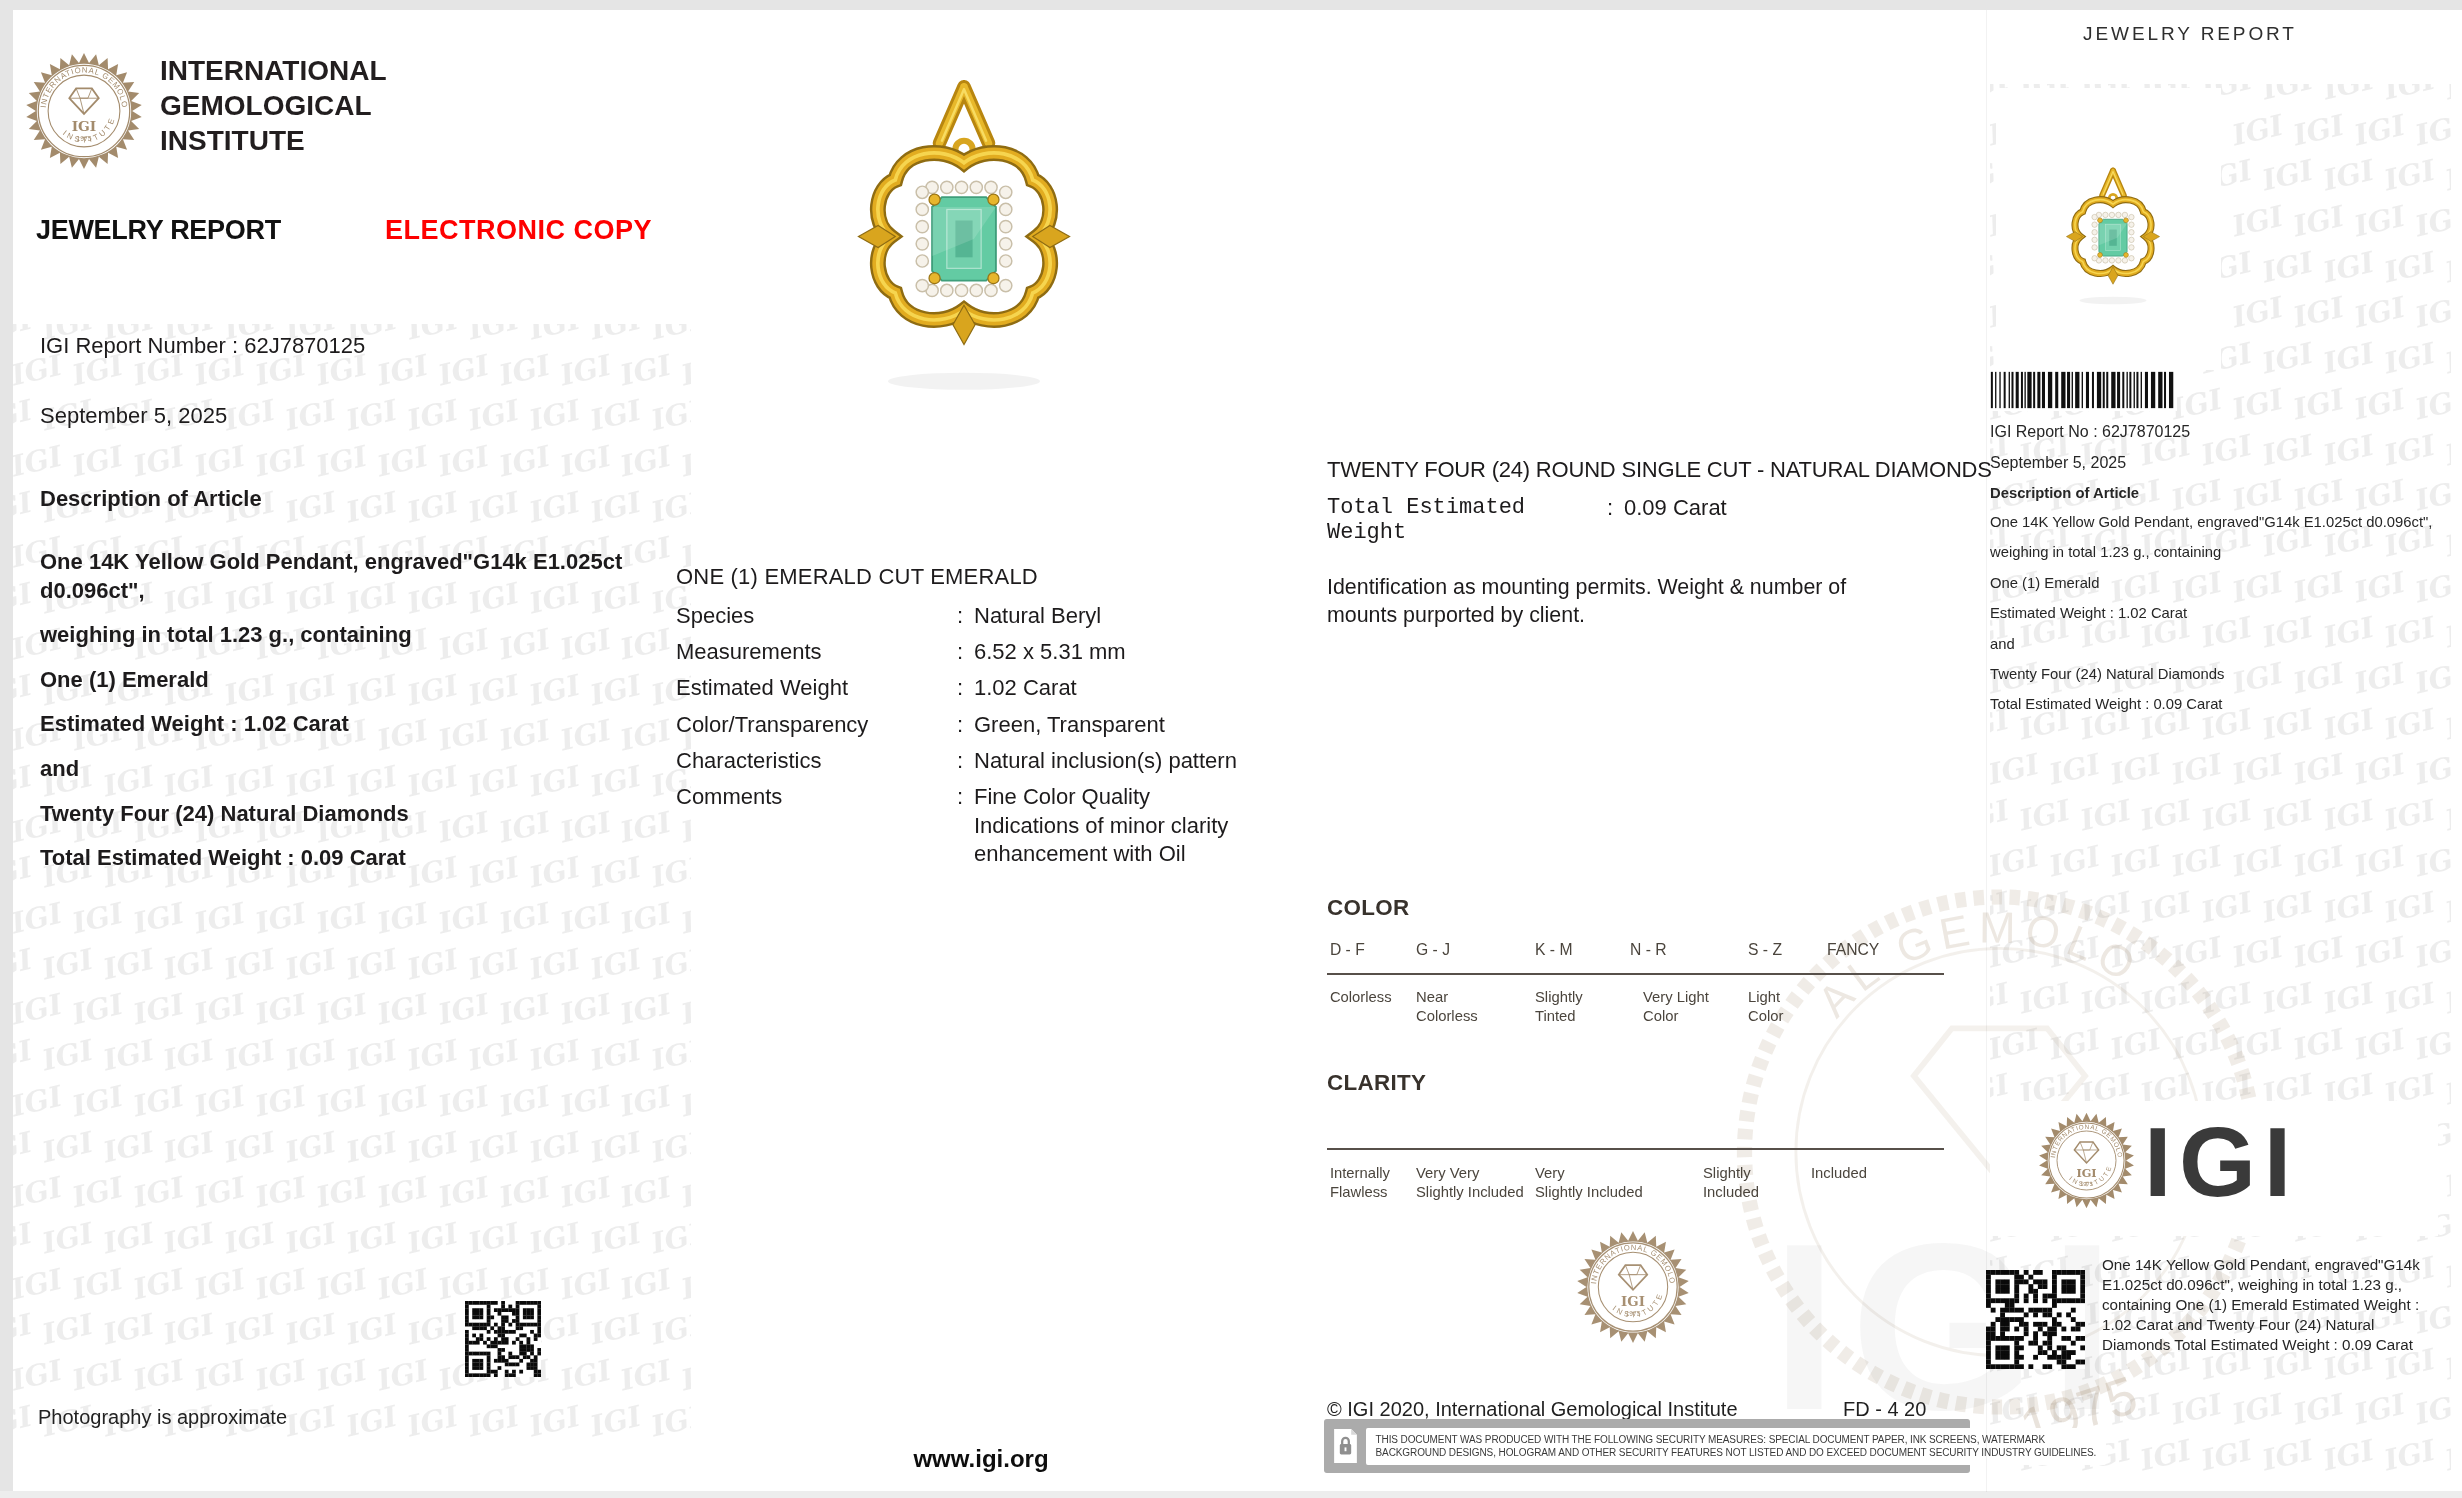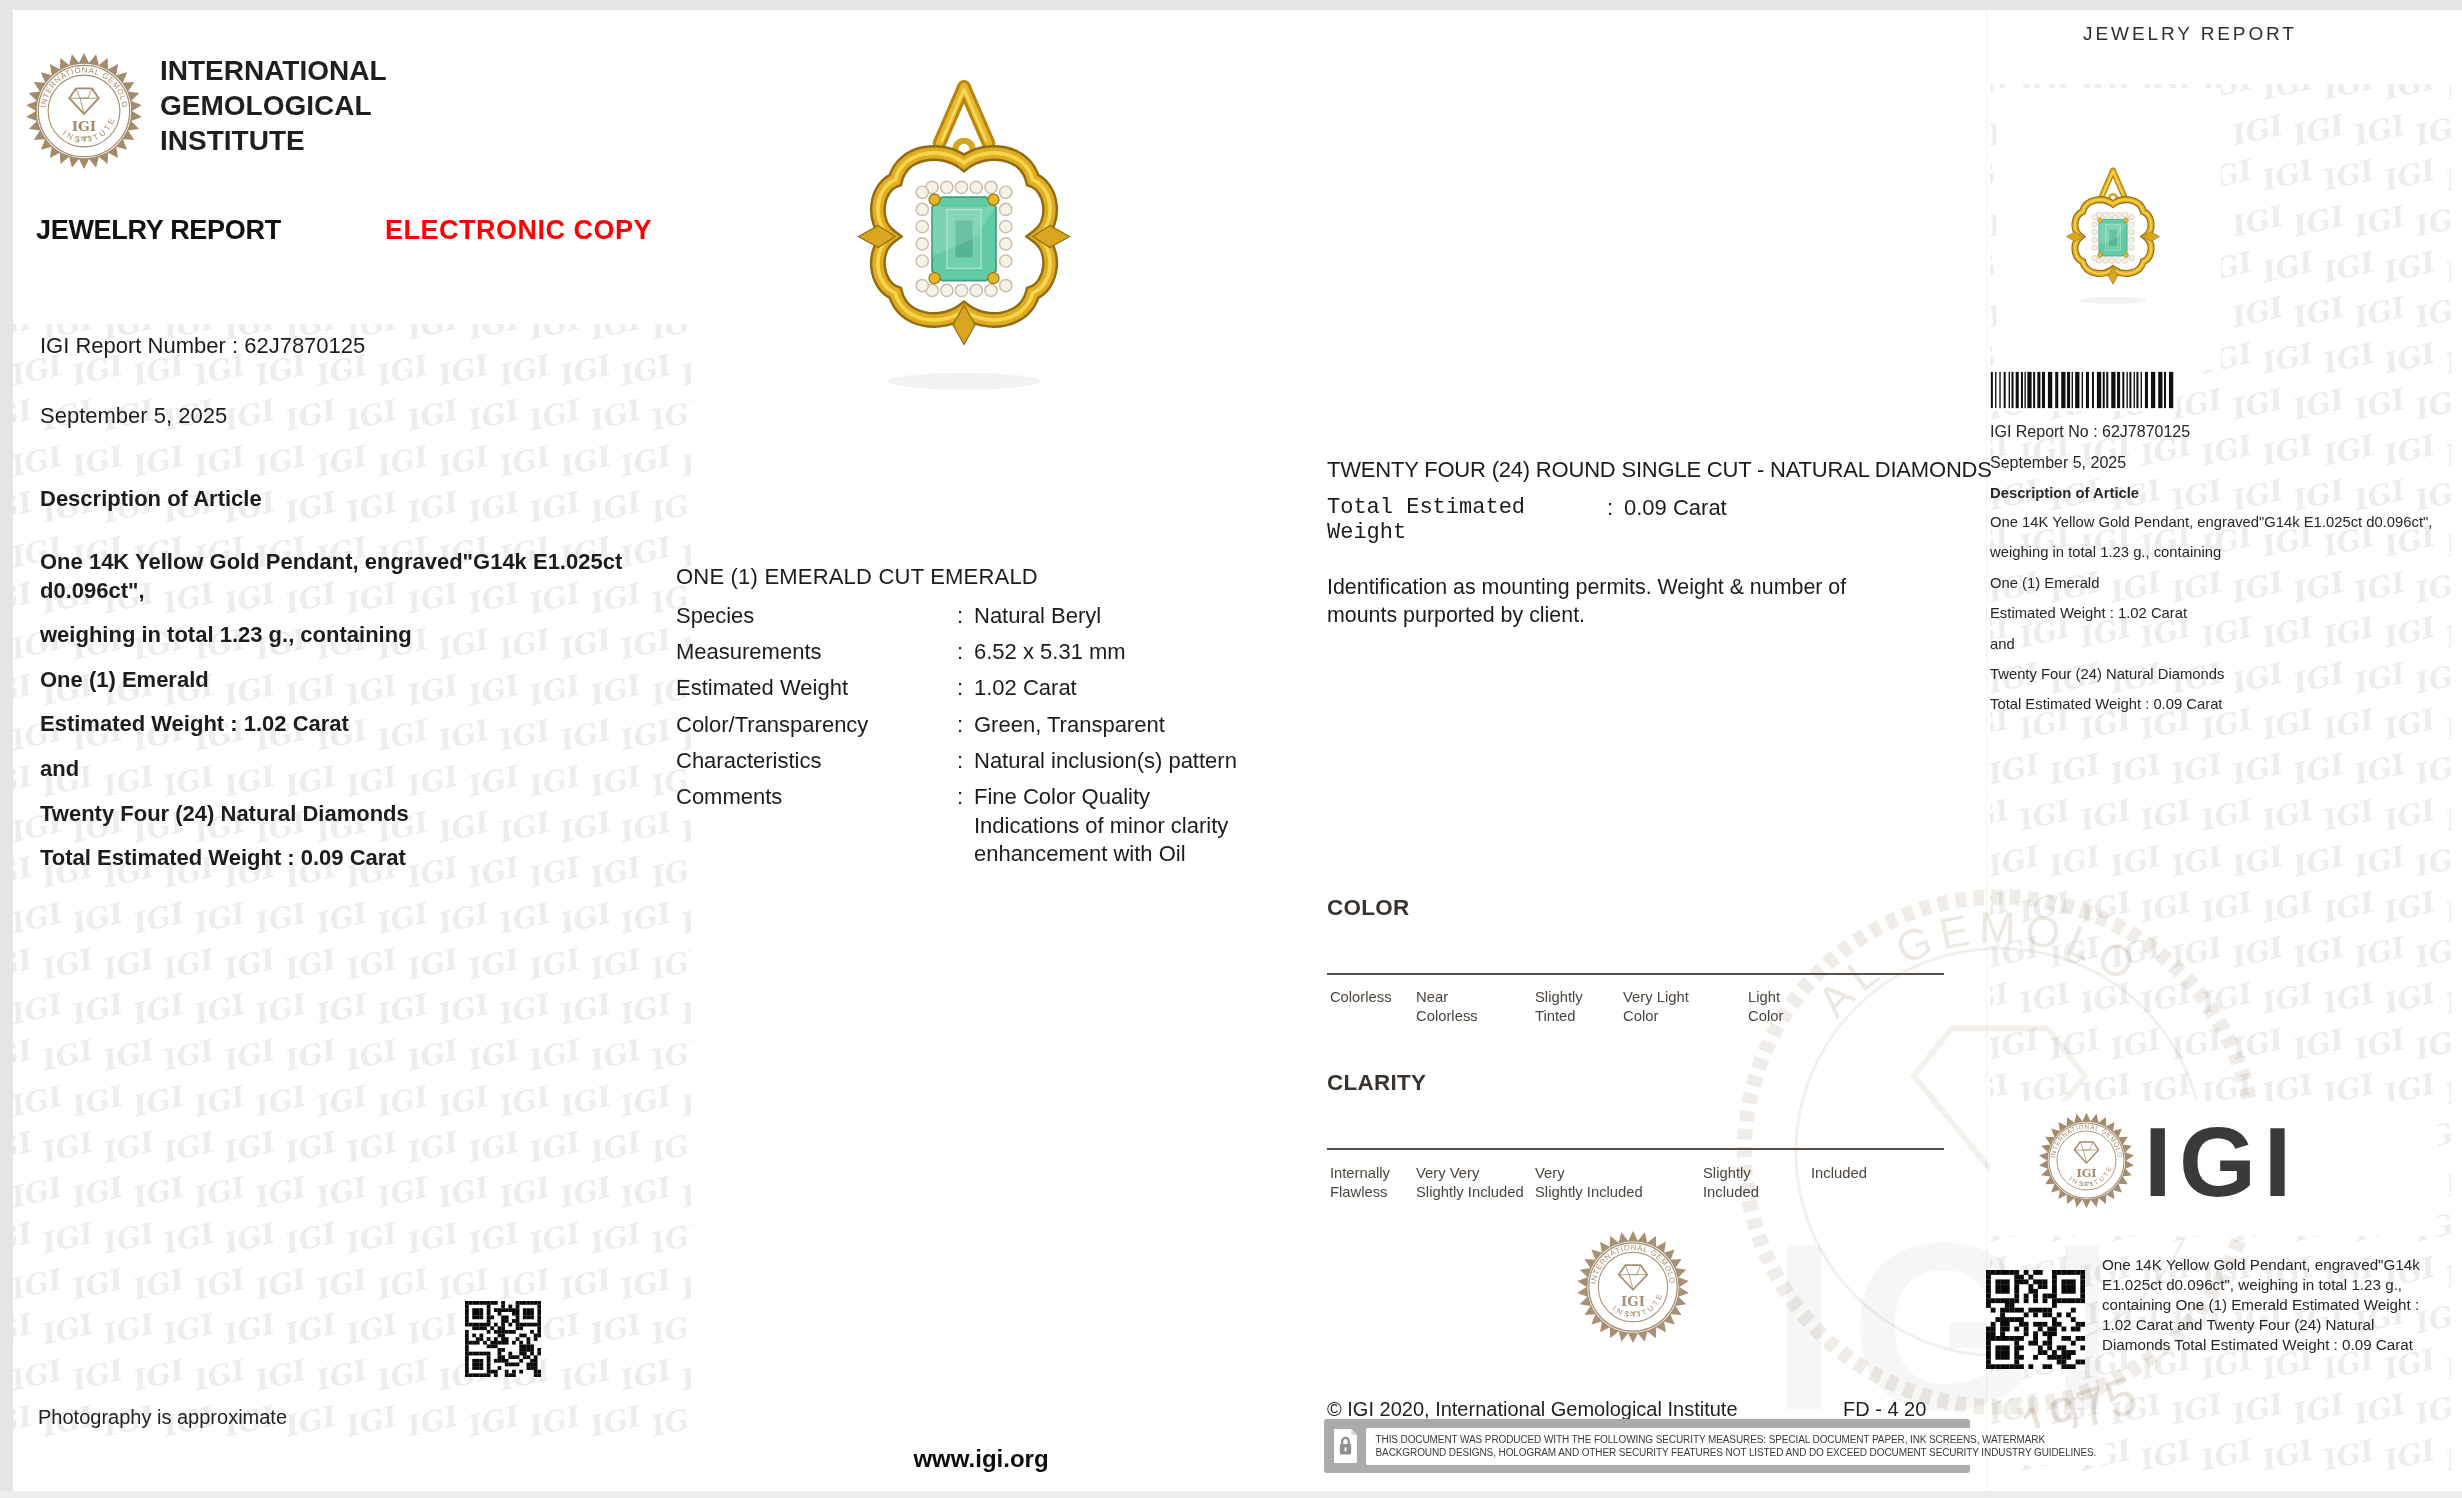--- a/index.html
+++ b/index.html
@@ -1034,28 +1034,36 @@
 
   <div class="abs dia-head">TWENTY FOUR (24) ROUND SINGLE CUT - NATURAL DIAMONDS</div>
   <div class="abs dia-wrow">
     <span class="lbl">Total Estimated Weight</span>
     <span class="col">:</span>
     <span class="val">0.09 Carat</span>
   </div>
   <div class="abs id-note">Identification as mounting permits. Weight &amp; number of mounts purported by client.</div>
 
   <div class="abs scale-head" style="left:1327px;top:895px;">COLOR</div>
+  <div class="scale-row" id="color-grades" style="left:1327px;top:941px;">
+      <span style="left: 2.9px;">D - F</span>
+      <span style="left: 89px;">G - J</span>
+      <span style="left: 208px;">K - M</span>
+      <span style="left: 303px;">N - R</span>
+      <span style="left: 421px;">S - Z</span>
+      <span style="left: 500px;">FANCY</span>
+    </div>
   <div class="scale-rule" style="left:1327px;top:973px;"></div>
   <div class="scale-desc" id="color-descs" style="left:1327px;top:988px;height:48px;">
       <span style="left: 2.9px;">Colorless</span>
       <span style="left: 89px;">Near
 Colorless</span>
       <span style="left: 208px;">Slightly
 Tinted</span>
-      <span style="left: 296px;">Very Light
+      <span style="left: 316px;">Very Light
 Color</span>
       <span style="left: 421px;">Light
 Color</span>
     </div>
 
   <div class="abs scale-head" style="left:1327px;top:1070px;">CLARITY</div>
   <div class="scale-rule" style="left:1327px;top:1148px;"></div>
   <div class="scale-desc" id="clarity-descs" style="left:1327px;top:1164px;height:48px;">
       <span style="left: 2.9px;">Internally
 Flawless</span>

